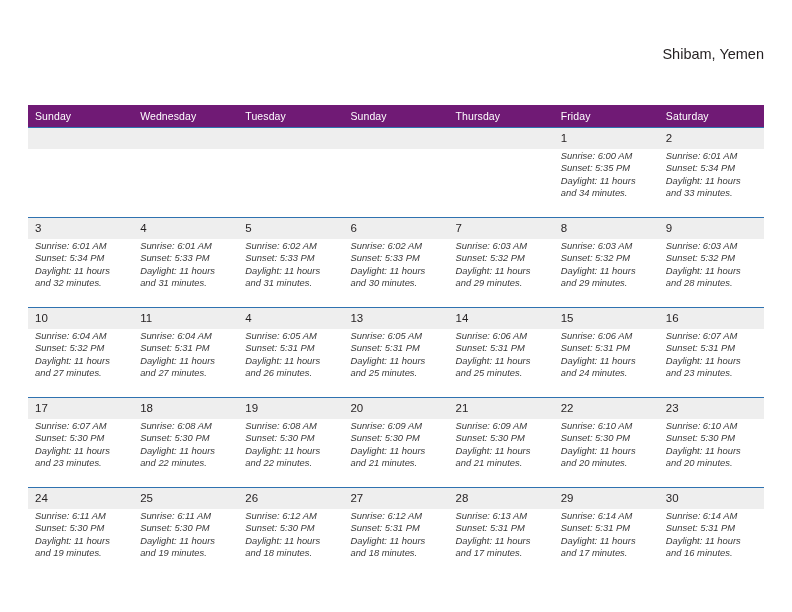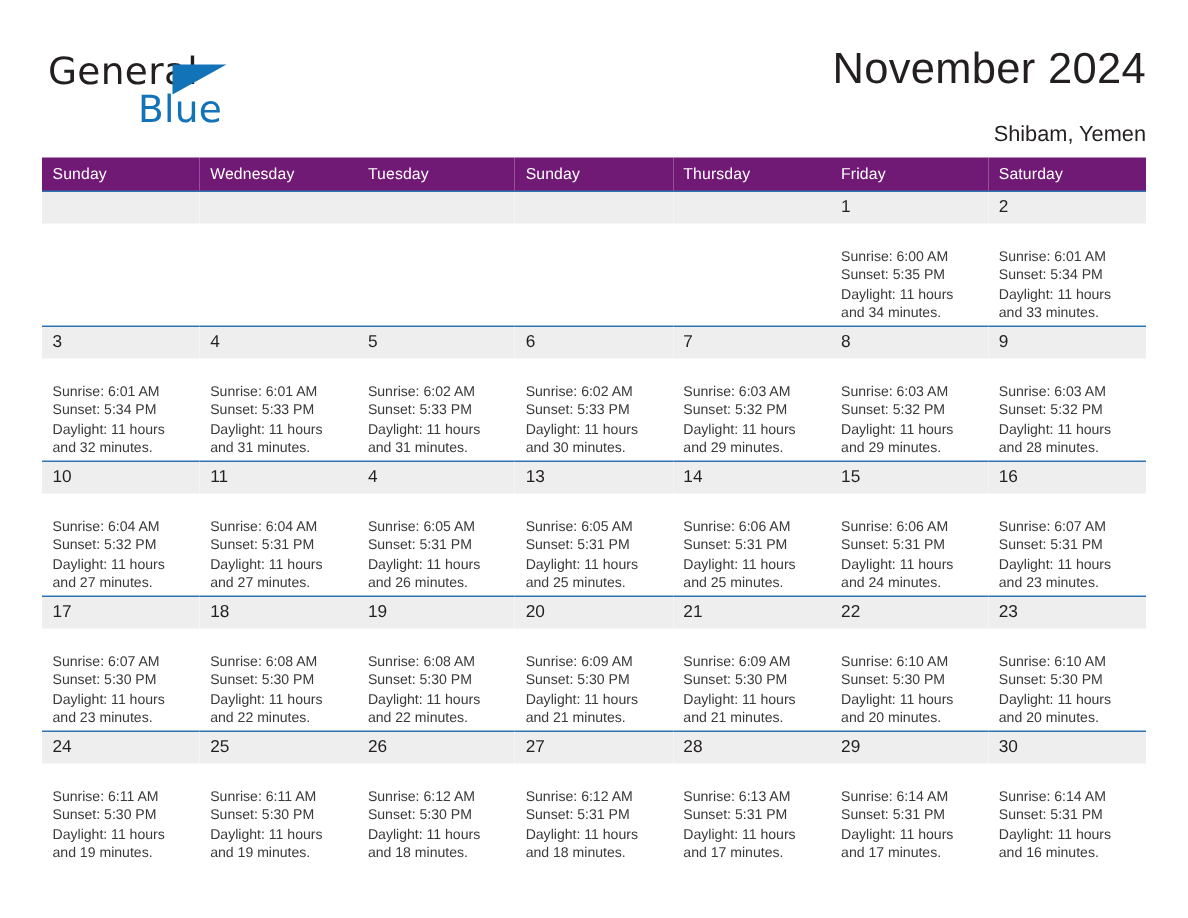--- a/index.html
+++ b/index.html
@@ -126,44 +126,39 @@
     font-size: 11.5px;
     line-height: 14px;
     color: #231f20;
     padding: 3px 0 4px 7px;
     min-height: 14px;
   }
   td.empty .daynum {
     color: transparent;
   }
   .details {
-    padding: 16px 6px 0 7px;
+    padding: 1px 6px 0 7px;
     font-size: 9.4px;
     line-height: 12.4px;
     color: #3a3a3a;
+    font-style: italic;
   }
   .details div {
     white-space: nowrap;
   }
 </style>
 </head>
 <body>
 
 <div class="page">
 
   <div class="header">
 
-    <div class="logo">
-      <span class="logo-general">General</span>
-      <span class="logo-triangle"></span>
-      <span class="logo-blue">Blue</span>
-    </div>
 
     <div class="title-block">
-      <div class="month-title">November 2024</div>
       <div class="location">Shibam, Yemen</div>
     </div>
 
   </div>
 
   <table class="calendar">
     <thead>
       <tr>
         <th>Sunday</th>
         <th>Wednesday</th>

